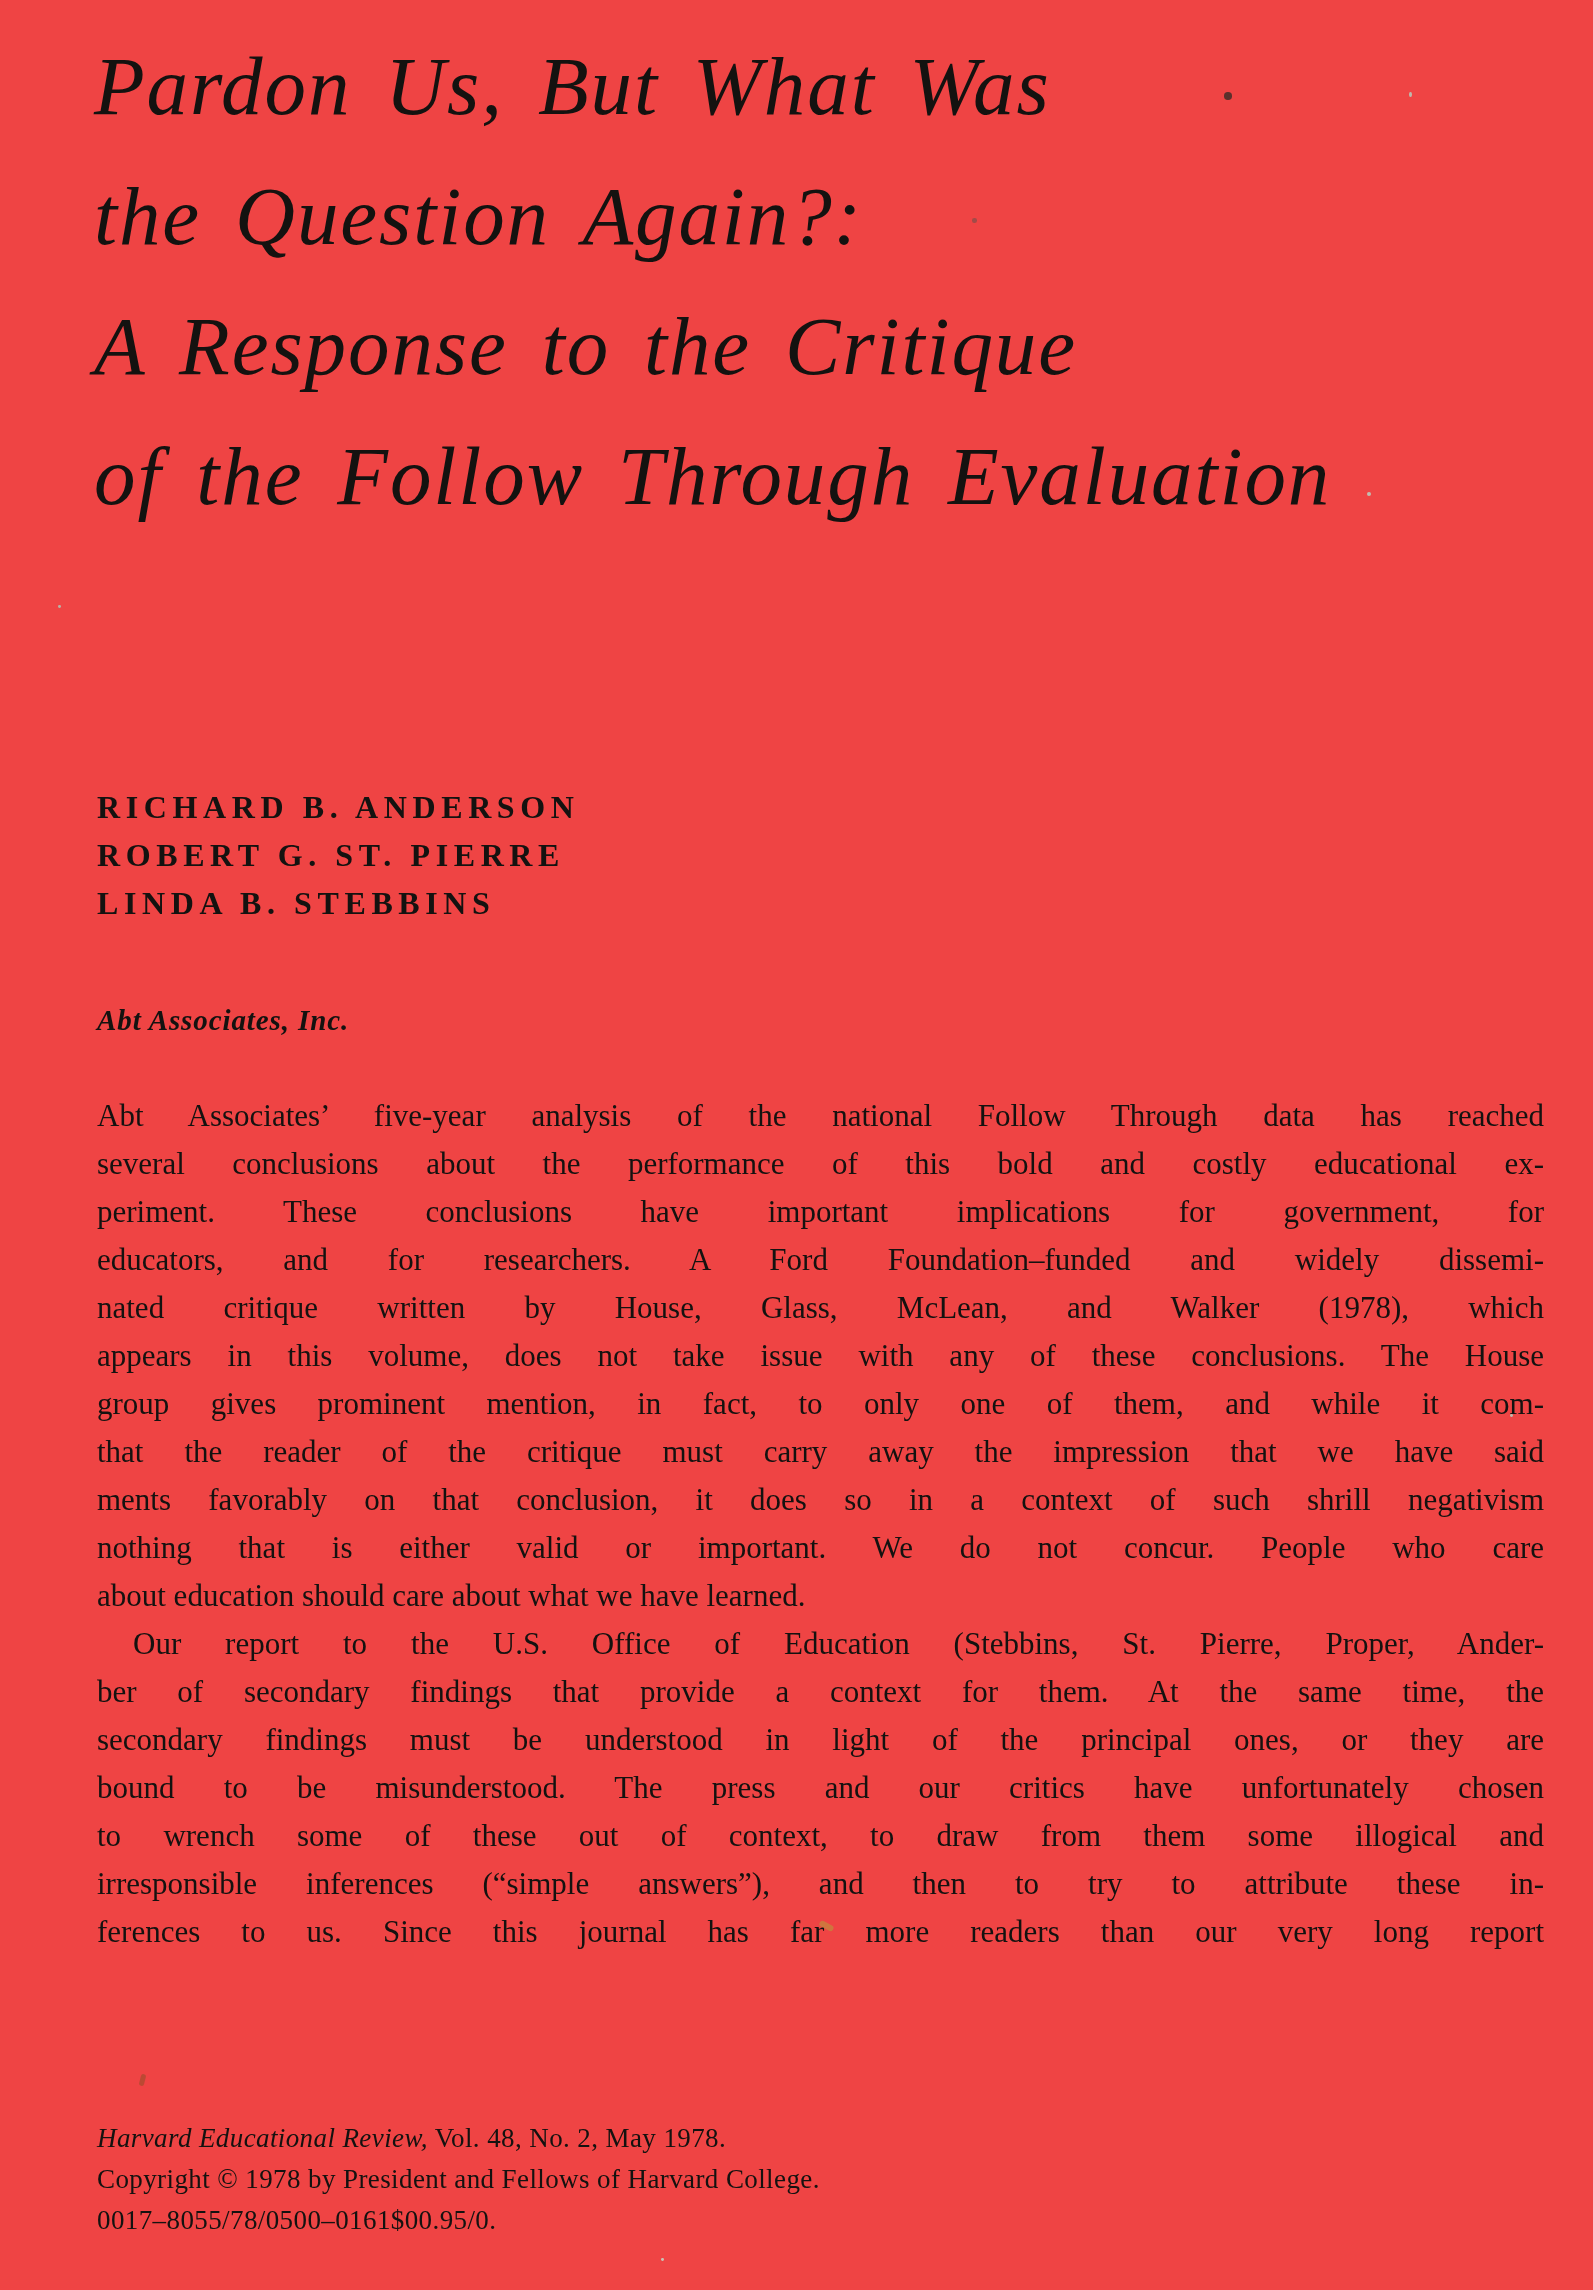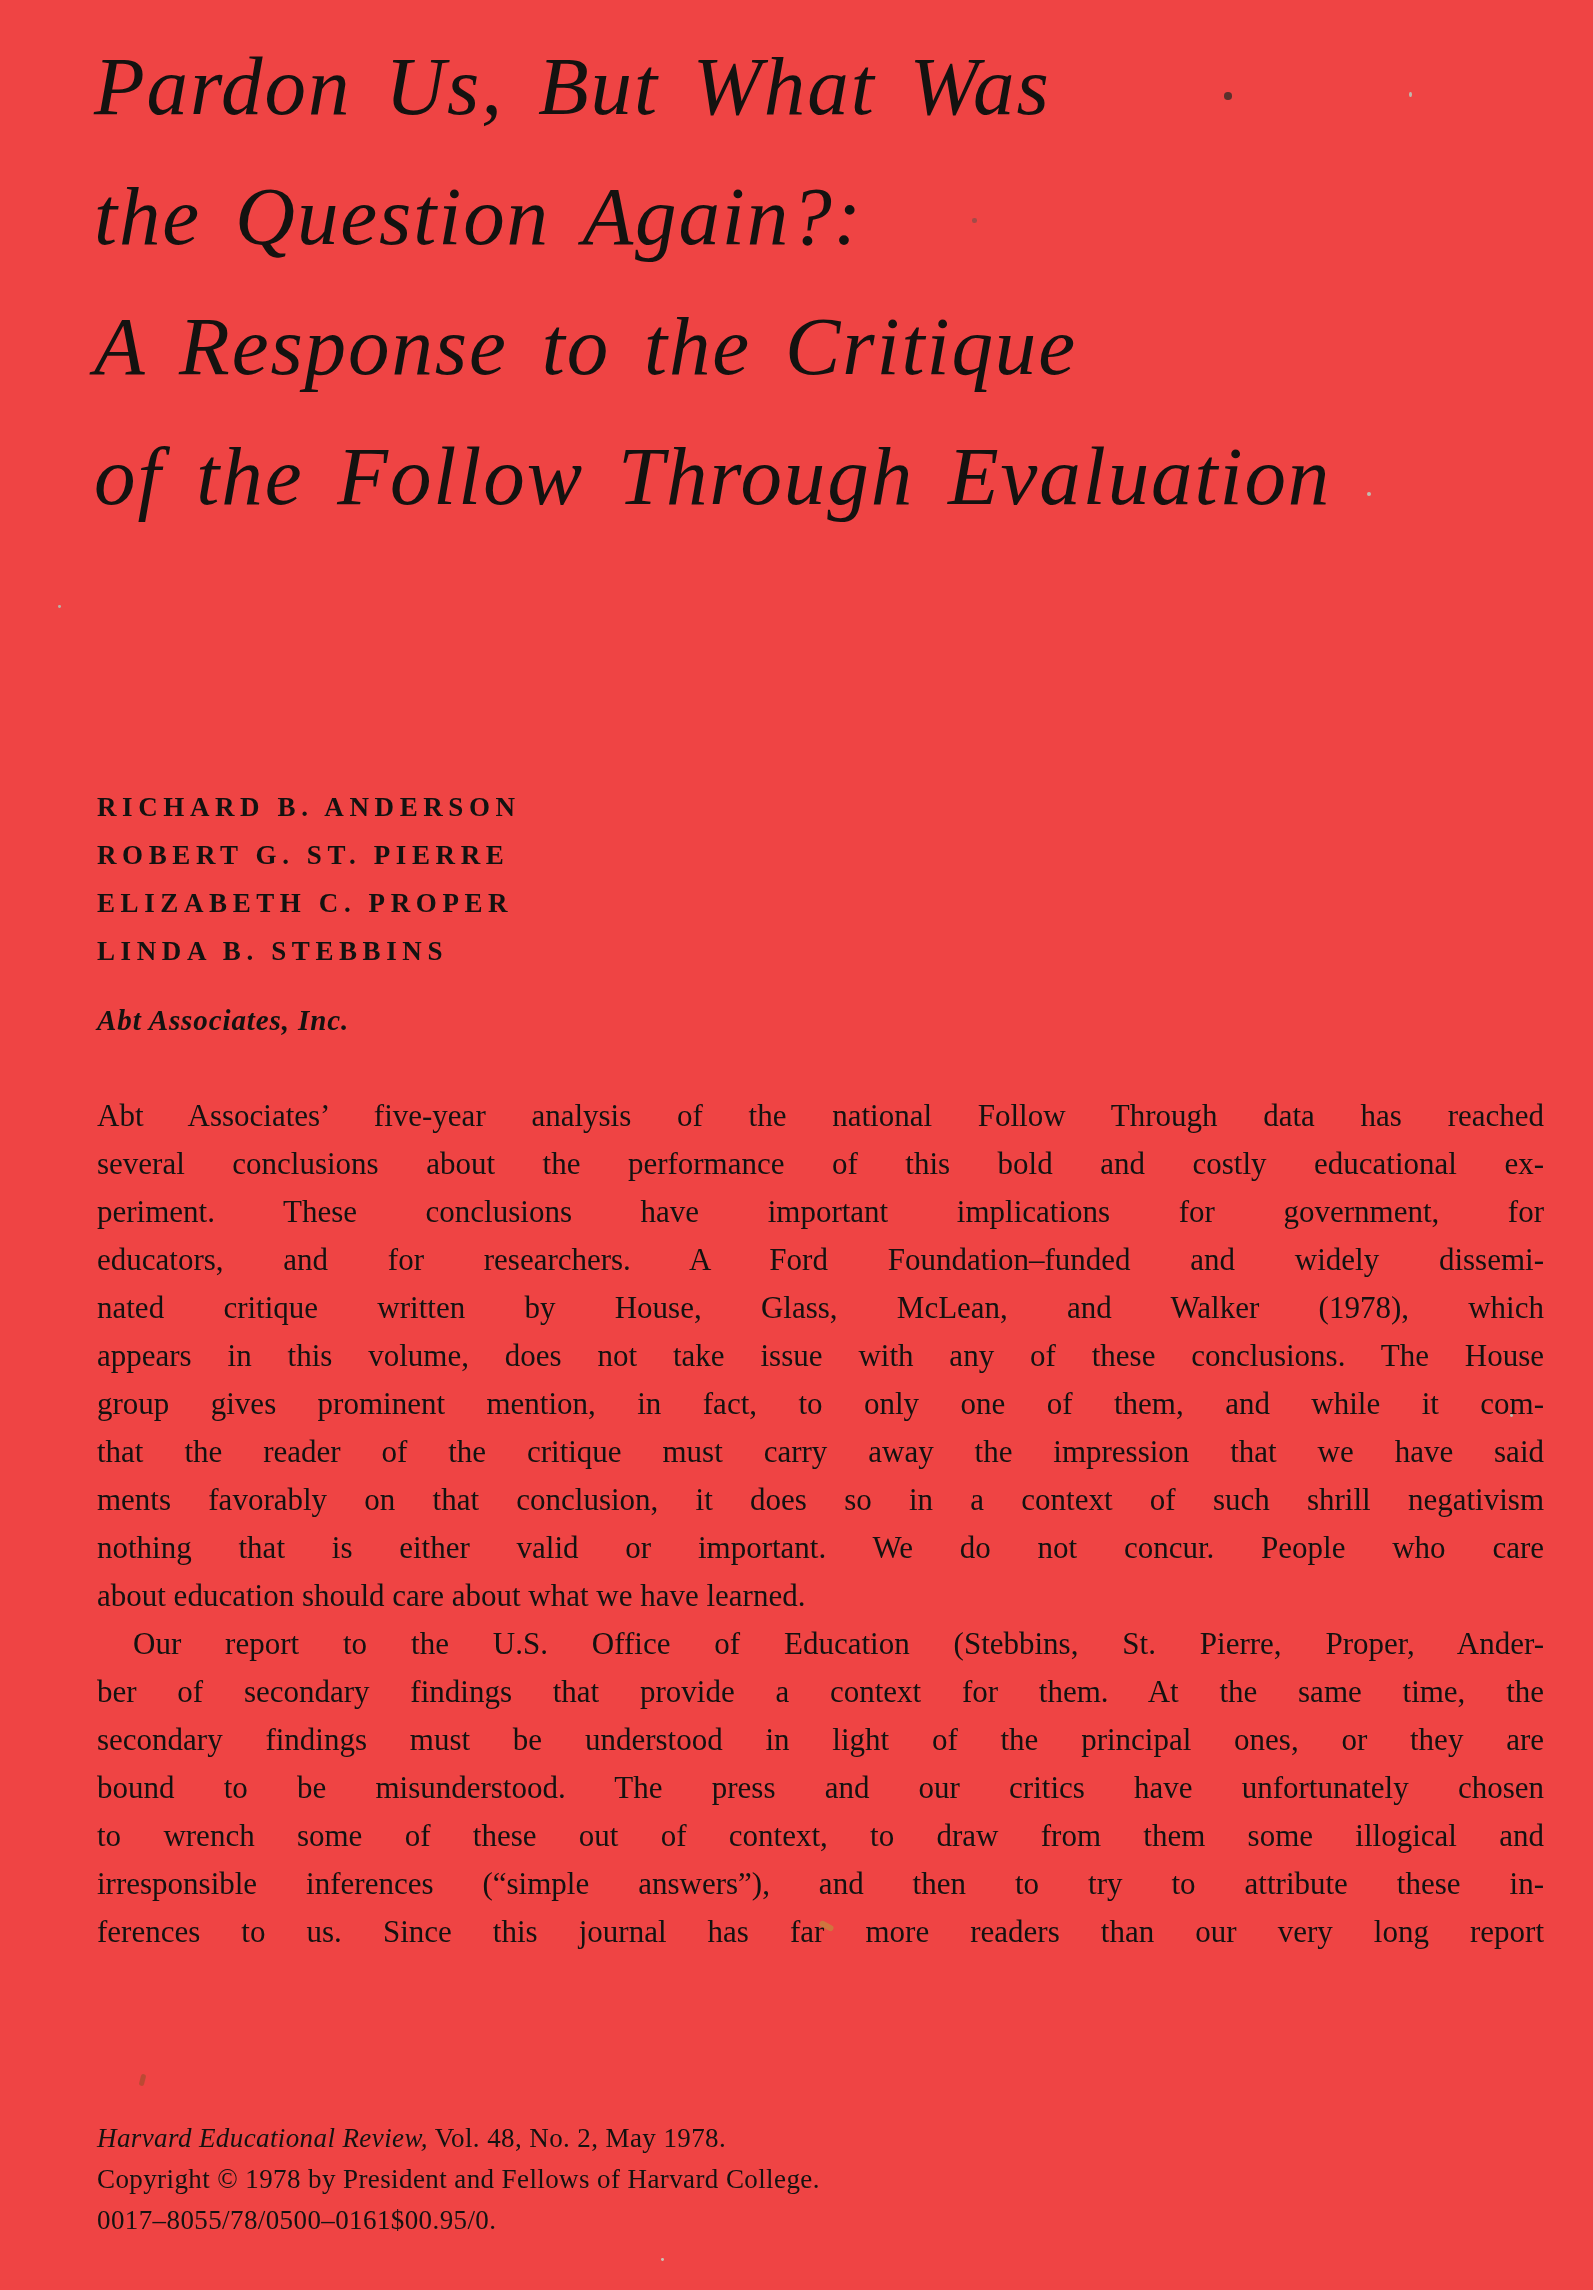--- a/index.html
+++ b/index.html
@@ -24,21 +24,21 @@
     line-height: 130px;
     letter-spacing: 1.9px;
     word-spacing: 11.3px;
     white-space: nowrap;
   }
   
   .authors {
     position: absolute;
     left: 97px;
     top: 783px;
-    font-size: 27px;
+    font-size: 32px;
     line-height: 48px;
     font-weight: bold;
     letter-spacing: 5.6px;
     white-space: nowrap;
   }
   
   .affiliation {
     position: absolute;
     left: 97px;
     top: 1004px;
@@ -98,21 +98,20 @@
   <div class="title">
     <div>Pardon Us, But What Was</div>
     <div>the Question Again?:</div>
     <div>A Response to the Critique</div>
     <div>of the Follow Through Evaluation</div>
   </div>
 
   <div class="authors">
     <div>RICHARD B. ANDERSON</div>
     <div>ROBERT G. ST. PIERRE</div>
-    <div>ELIZABETH C. PROPER</div>
     <div>LINDA B. STEBBINS</div>
   </div>
 
   <div class="affiliation">Abt Associates, Inc.</div>
 
   <div class="body-text">
     <div>
       <div class="body-line">Abt Associates’ five-year analysis of the national Follow Through data has reached</div>
       <div class="body-line">several conclusions about the performance of this bold and costly educational ex-</div>
       <div class="body-line">periment. These conclusions have important implications for government, for</div>

